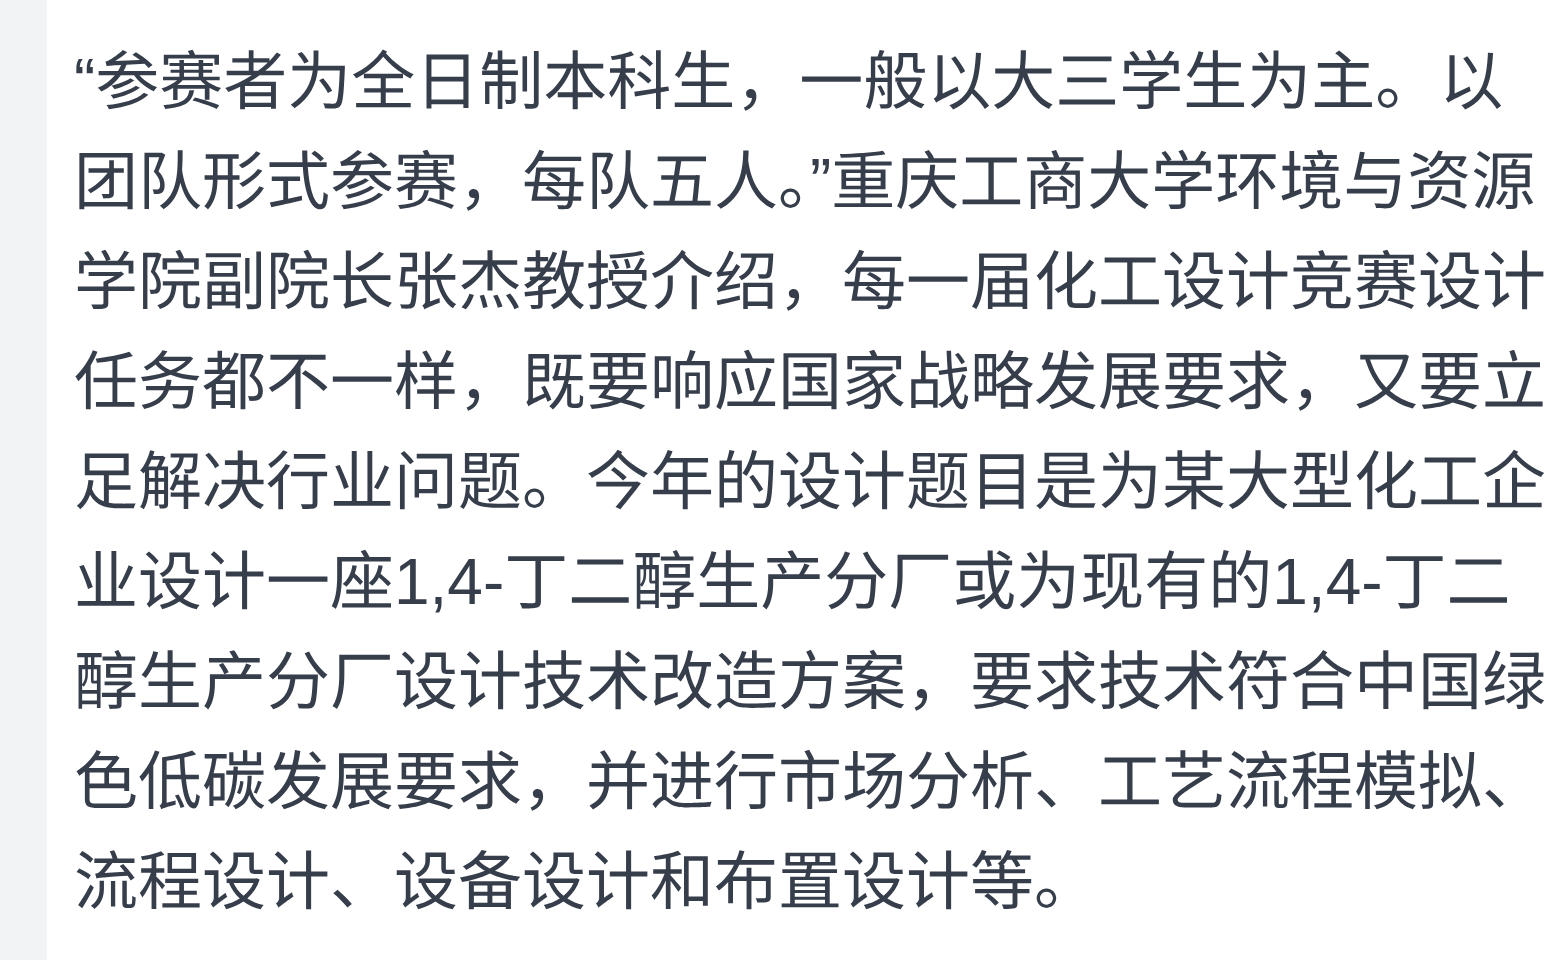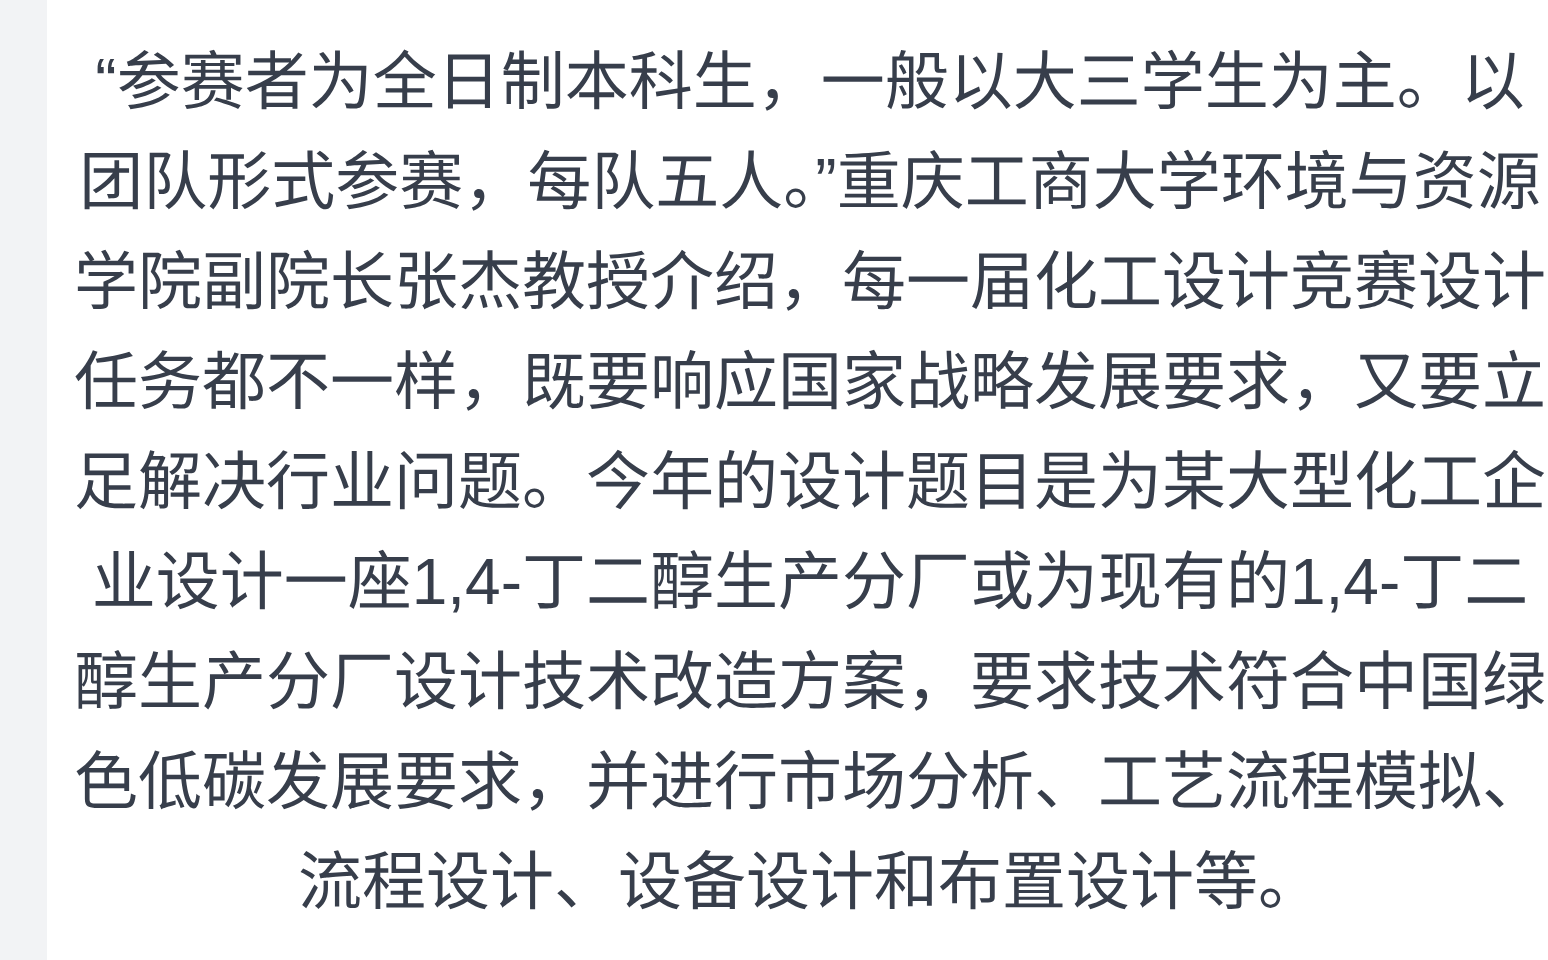--- a/index.html
+++ b/index.html
@@ -29,21 +29,21 @@
     height: 100%;
     background: var(--page-bg, #ffffff);
   }
   .article-paragraph {
     margin: 0;
     padding: 32px 0 0 27px;
     width: 1472px;
     font-size: 64px;
     line-height: 100px;
     letter-spacing: 0;
-    text-align: center;
+    text-align: left;
     color: var(--text-color, #373e4b);
     word-break: normal;
     overflow-wrap: break-word;
   }
 </style>
 </head>
 <body>
 
 <div class="page">
   <div class="left-gutter"></div>

